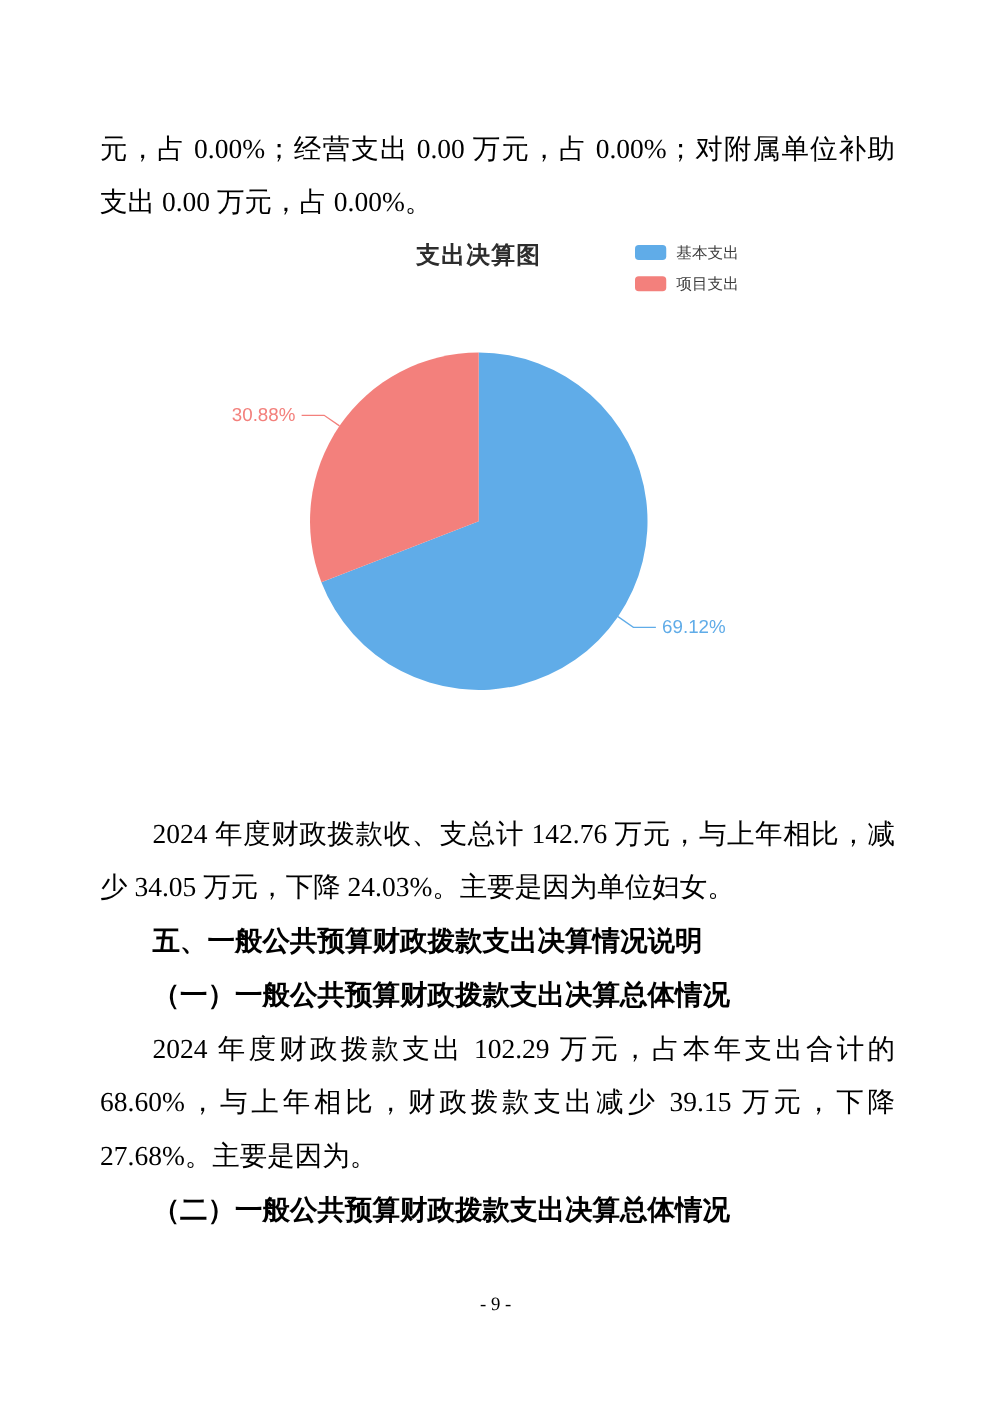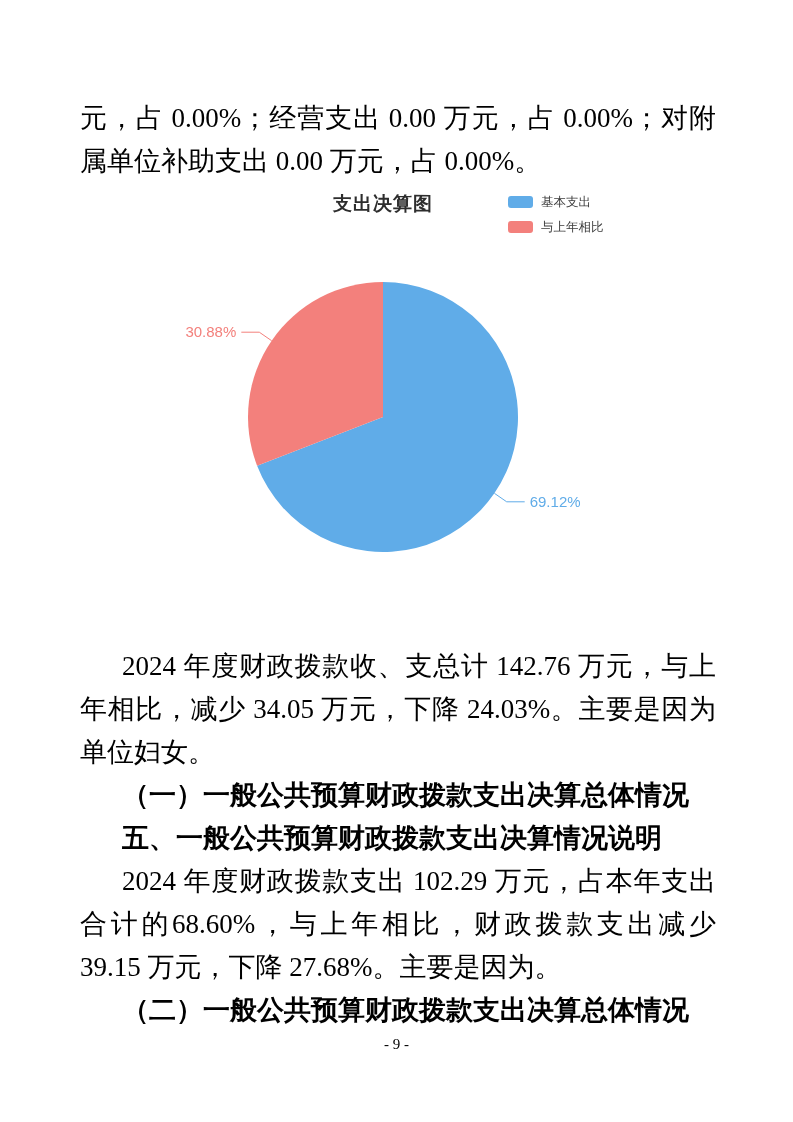--- a/index.html
+++ b/index.html
@@ -5,21 +5,21 @@
   * { margin: 0; padding: 0; box-sizing: border-box; }
   html, body { background: #ffffff; }
   body {
     width: 793px; height: 1122px;
     position: relative;
     font-family: "Liberation Serif", "DejaVu Serif", serif;
     color: #000;
     overflow: hidden;
   }
   .body-text {
-    font-size: 27px;
+    font-size: 22px;
     line-height: 43px;
     text-align: justify;
   }
   .top-par {
     position: absolute;
     top: 97px; left: 80px; width: 636px;
   }
   .chart {
     position: absolute;
     top: 180px; left: 0; width: 701px; height: 445px;
@@ -82,34 +82,34 @@
 
 <div class="chart">
   <div class="chart-title">支出决算图</div>
   <div class="legend" id="legend">
       <div class="legend-row">
         <span class="legend-swatch" style="background: rgb(96, 172, 232);"></span>
         <span class="legend-label">基本支出</span>
       </div>
       <div class="legend-row">
         <span class="legend-swatch" style="background: rgb(243, 128, 124);"></span>
-        <span class="legend-label">与上年相比</span>
+        <span class="legend-label">项目支出</span>
       </div>
     </div>
   <svg class="pie-svg" id="pie-svg" width="793" height="445" viewBox="0 0 793 445">
       <path d="M 383 237 L 383.0 102.0 A 135 135 0 1 1 257.1 285.7 Z" fill="#60ace8"></path>
       <polyline points="494.4,313.3 506.7,321.8 524.7,321.8" fill="none" stroke="#60ace8" stroke-width="1"></polyline>
       <text x="529.7" y="326.8" fill="#60ace8" text-anchor="start">69.12%</text>
       <path d="M 383 237 L 257.1 285.7 A 135 135 0 0 1 383.0 102.0 Z" fill="#f3807c"></path>
       <polyline points="271.6,160.7 259.3,152.2 241.3,152.2" fill="none" stroke="#f3807c" stroke-width="1"></polyline>
       <text x="236.3" y="157.2" fill="#f3807c" text-anchor="end">30.88%</text>
     </svg>
 </div>
 
 <div class="sections" id="sections">
     <p class="body-text">2024 年度财政拨款收、支总计 142.76 万元，与上年相比，减少 34.05 万元，下降 24.03%。主要是因为单位妇女。</p>
+    <p class="body-text heading">五、一般公共预算财政拨款支出决算情况说明</p>
     <p class="body-text heading">（一）一般公共预算财政拨款支出决算总体情况</p>
-    <p class="body-text heading">五、一般公共预算财政拨款支出决算情况说明</p>
     <p class="body-text">2024 年度财政拨款支出 102.29 万元，占本年支出合计的68.60%，与上年相比，财政拨款支出减少 39.15 万元，下降 27.68%。主要是因为。</p>
     <p class="body-text heading">（二）一般公共预算财政拨款支出决算总体情况</p>
   </div>
 
 <div class="page-number">- 9 -</div>
 
 </body></html>

